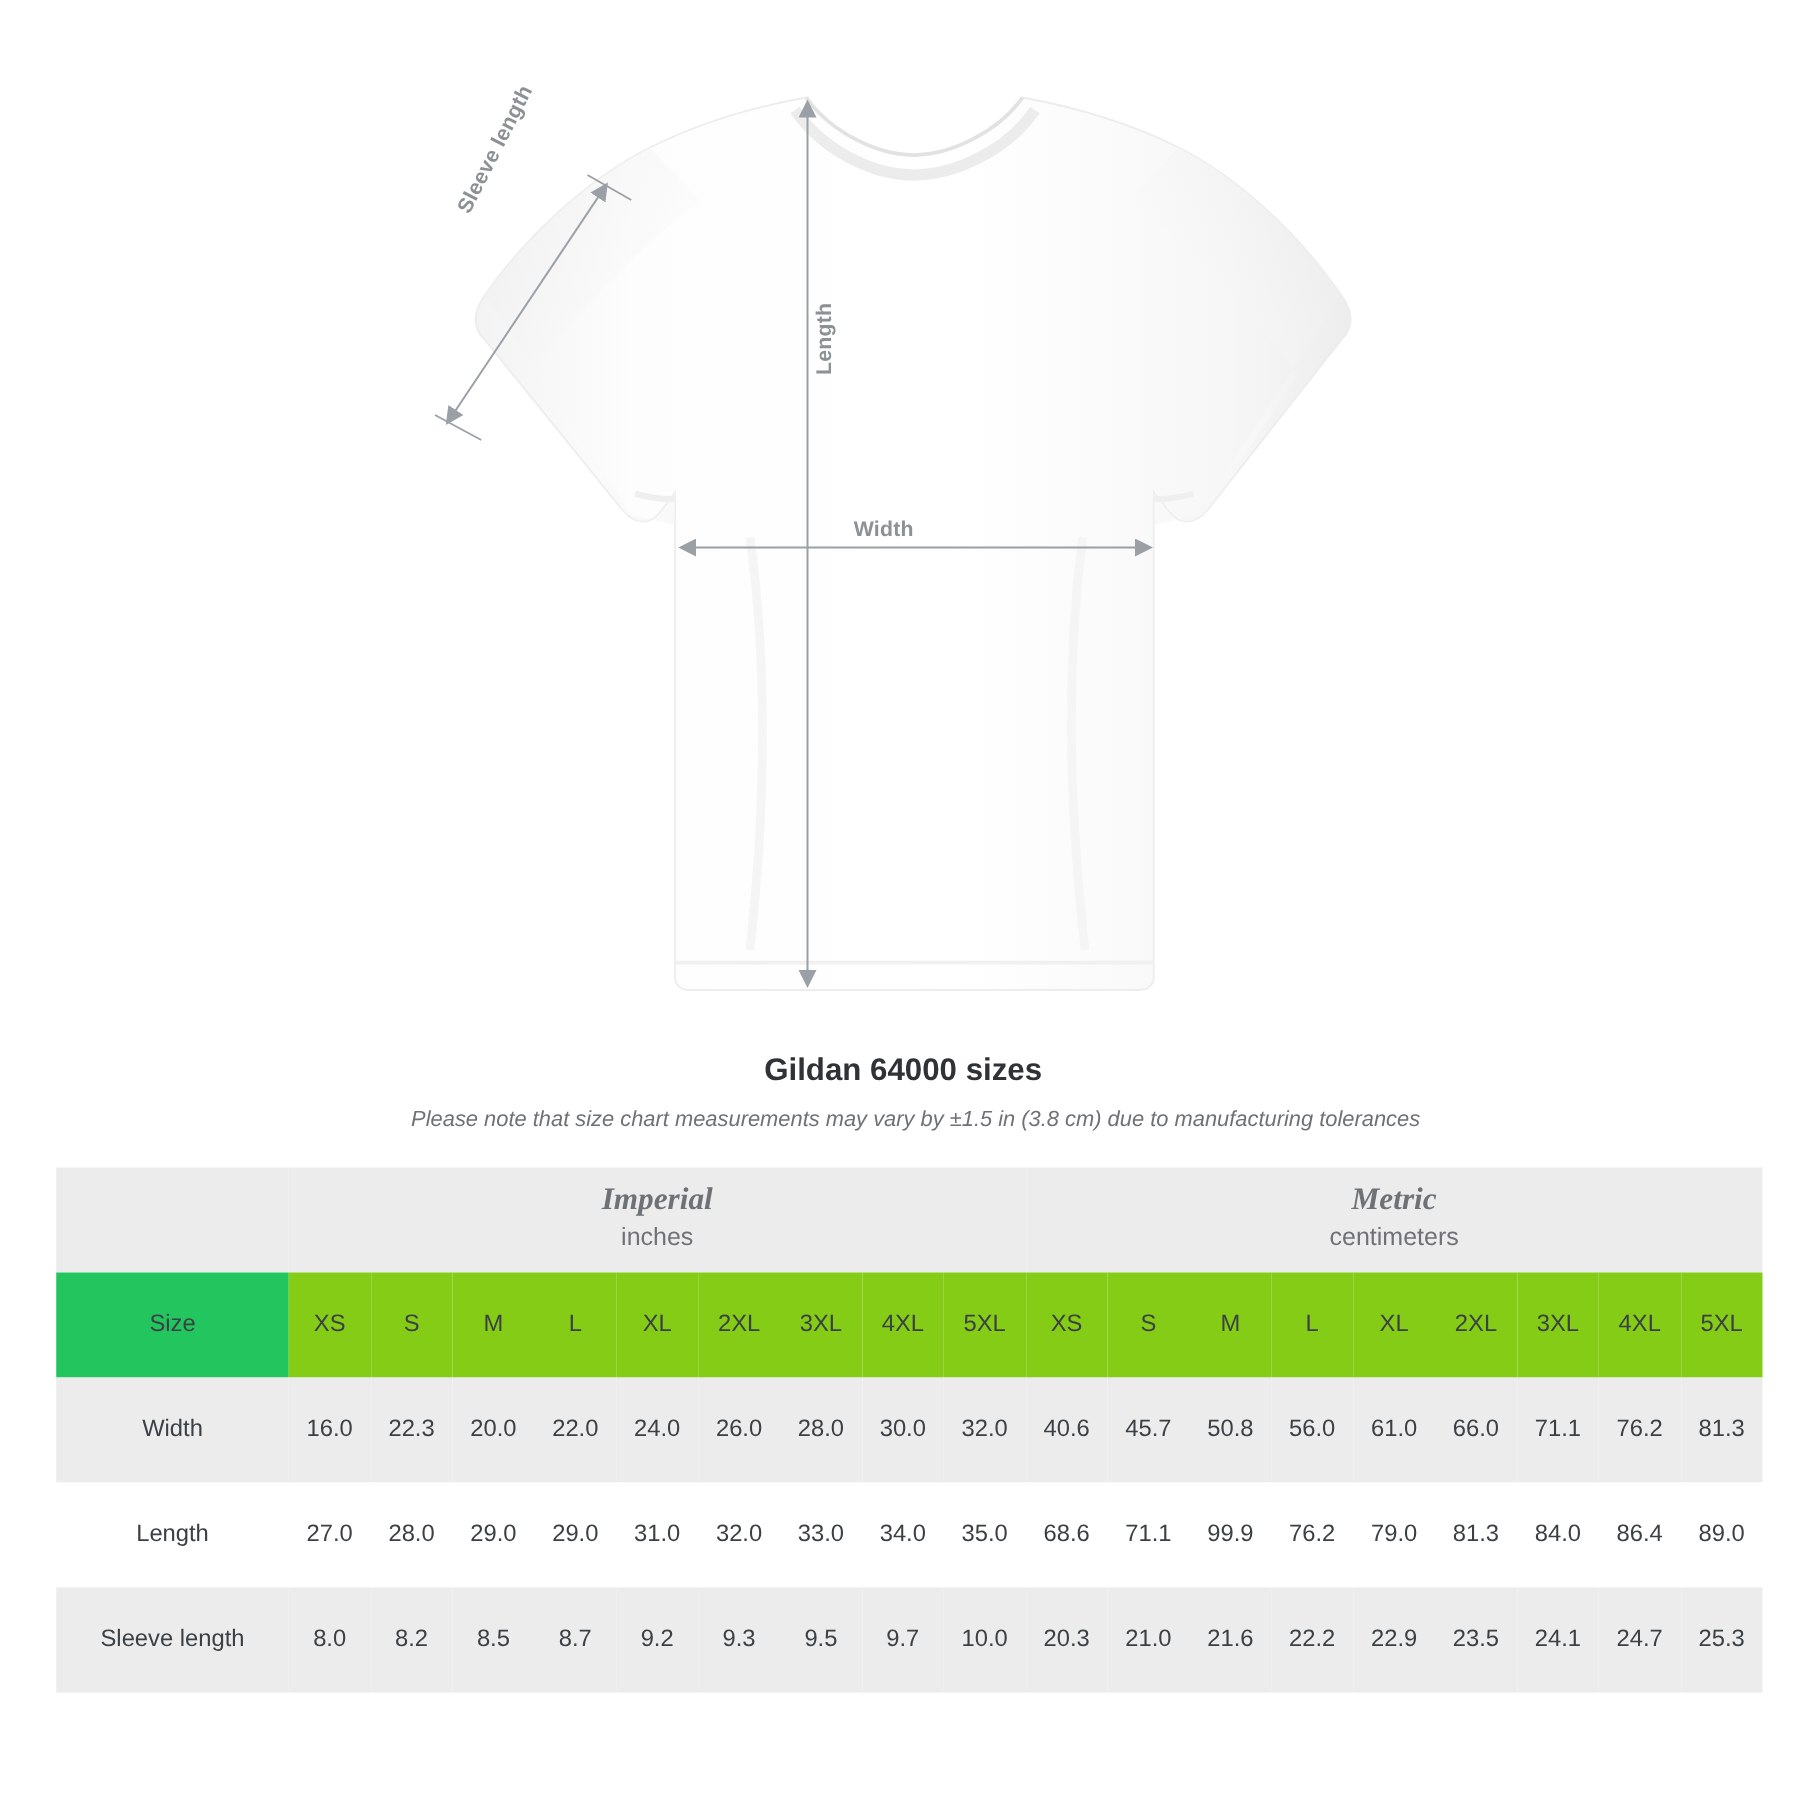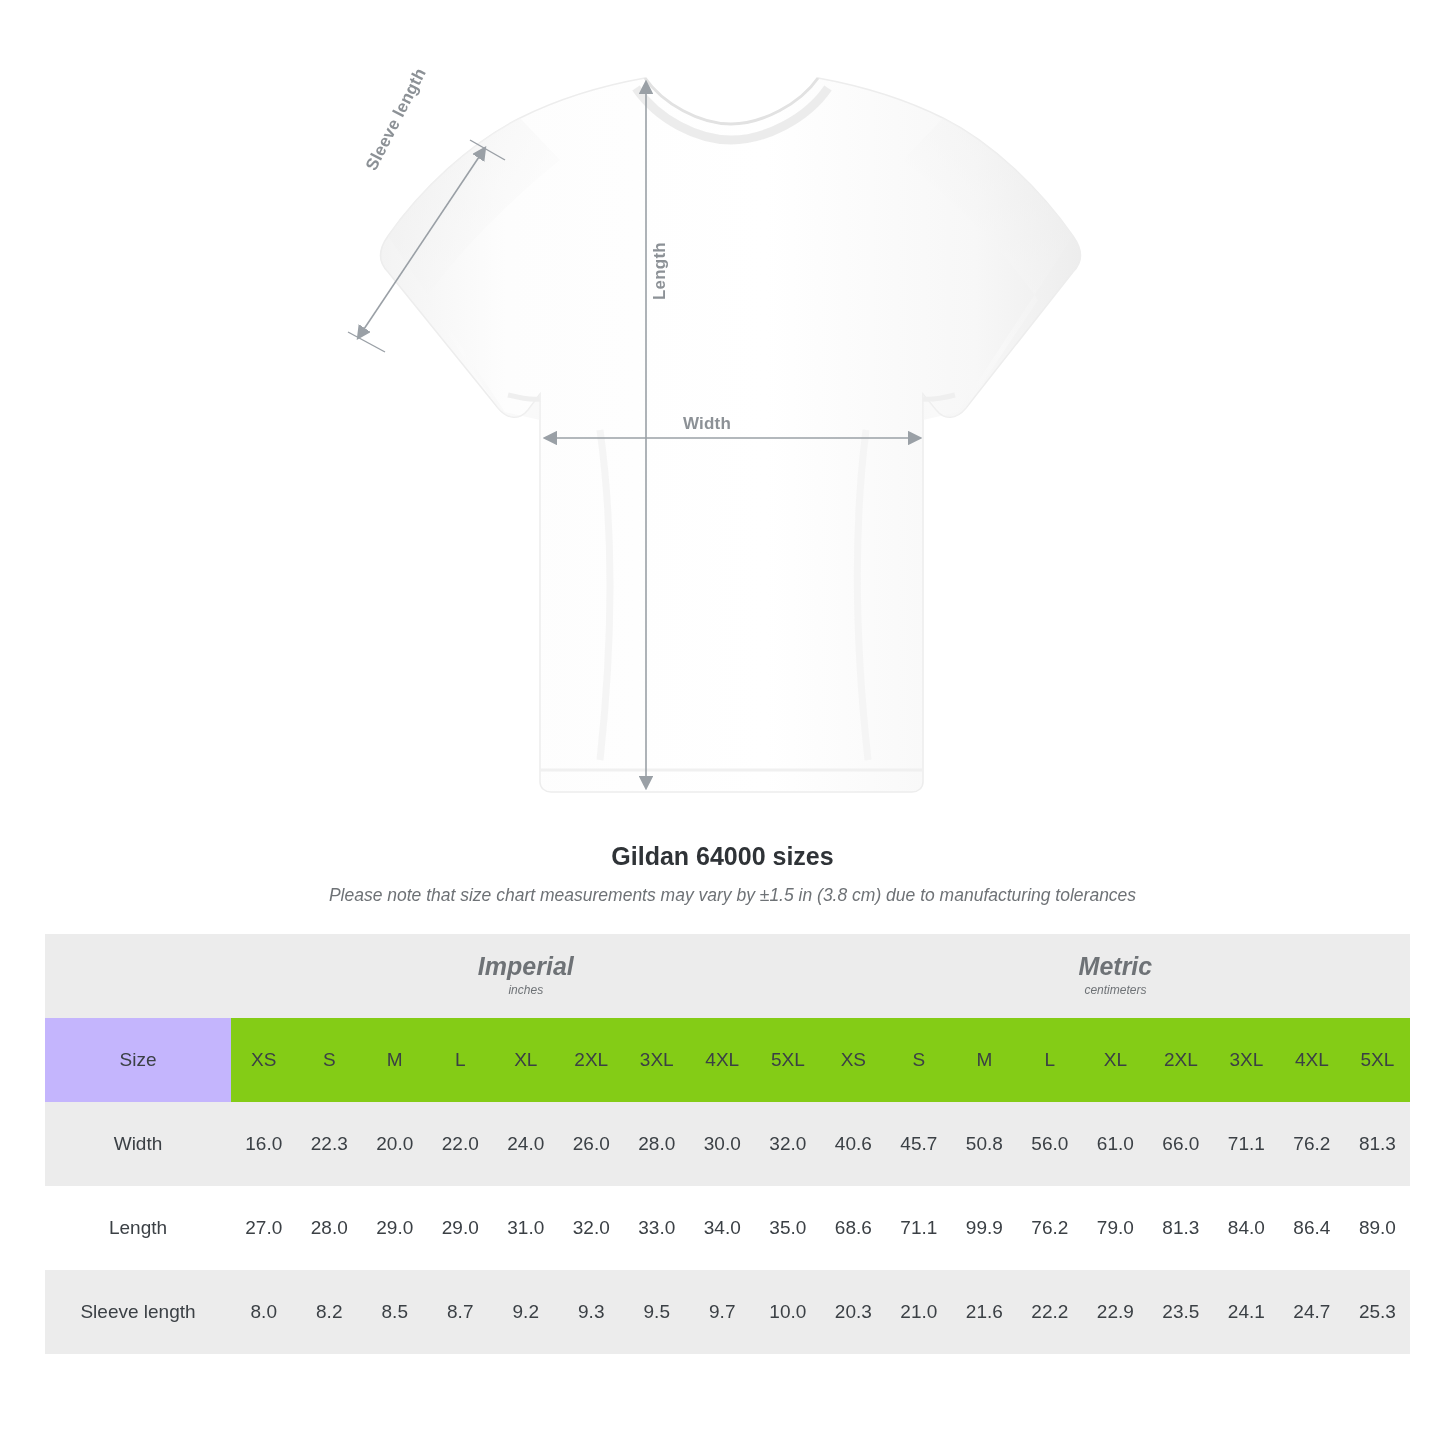--- a/index.html
+++ b/index.html
@@ -91,36 +91,36 @@
     background: #ececec;
     height: 112px;
     vertical-align: middle;
   }
   .unit-name {
     font-size: 25px;
     font-style: italic;
     font-weight: bold;
     color: #6e7276;
     line-height: 1.15;
+    font-family: Liberation Serif, serif;
   }
   .unit-sub {
-    font-size: 12px;
-    font-style: italic;
+    font-size: 20px;
     color: #6e7276;
     line-height: 1.6;
   }
   .hdr-row td {
     background: #84cc16;
     font-weight: bold;
     color: #3b4045;
     font-size: 19px;
     height: 86px;
   }
   .hdr-row td.label-col {
-    background: #c4b5fd;
+    background: #22c55e;
   }
   .band-gray td { background: #ececec; }
   .band-white td { background: #ffffff; }
   td.label-col {
     font-weight: bold;
     font-size: 19.5px;
     color: #3b4045;
     width: 186px;
   }
   td.val { width: 65.5px; }

